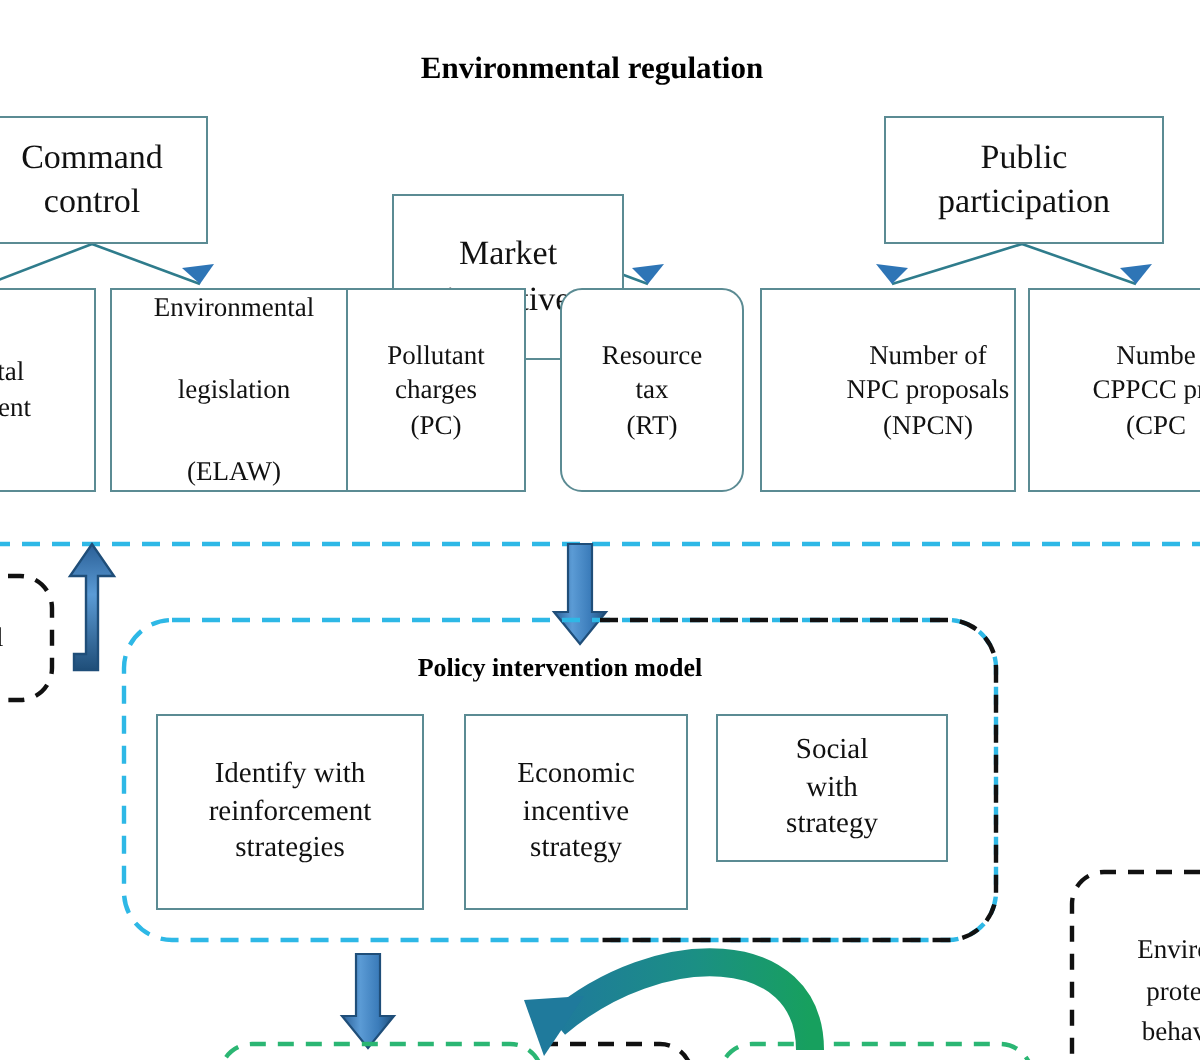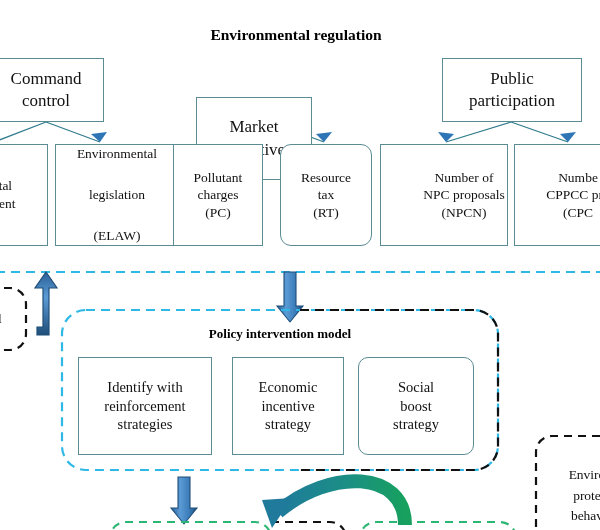--- a/index.html
+++ b/index.html
@@ -185,23 +185,23 @@
     <span>reinforcement</span>
     <span>strategies</span>
   </div>
 
   <div class="box strat" style="left:232px;top:357px;width:112px;height:98px;">
     <span>Economic</span>
     <span>incentive</span>
     <span>strategy</span>
   </div>
 
-  <div class="box strat" style="left:358px;top:357px;width:116px;height:98px;border-radius:10px;">
+  <div class="box strat" style="left:358px;top:357px;width:116px;height:74px;">
     <span>Social</span>
-    <span>boost</span>
+    <span>with</span>
     <span>strategy</span>
   </div>
 
   <div style="position:absolute;left:-2px;top:305px;width:26px;height:28px;
               display:flex;align-items:center;justify-content:flex-start;
               font-size:13.5px;color:#111;z-index:5;">
     <span>l</span>
   </div>
 
   <div style="position:absolute;left:552px;top:444px;width:70px;height:104px;

